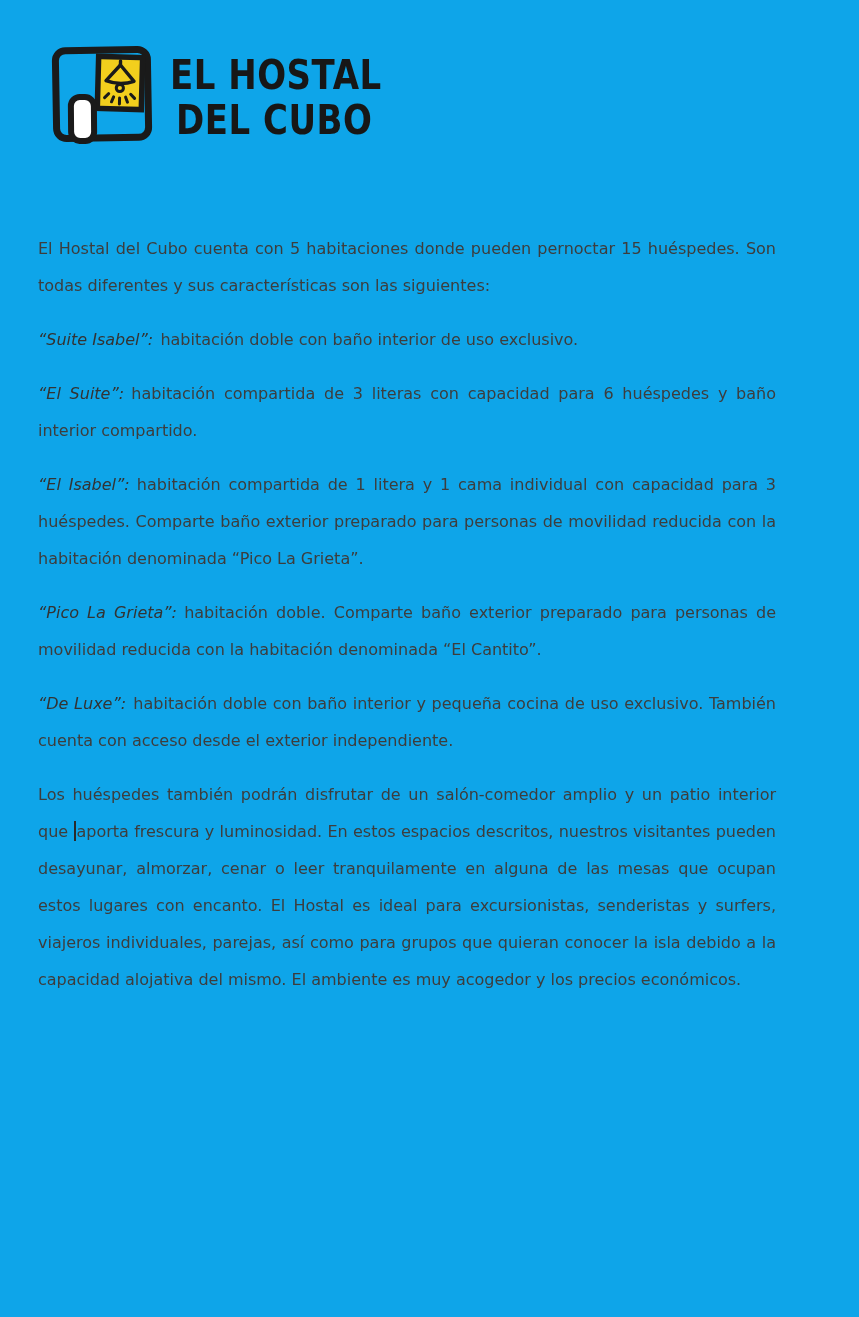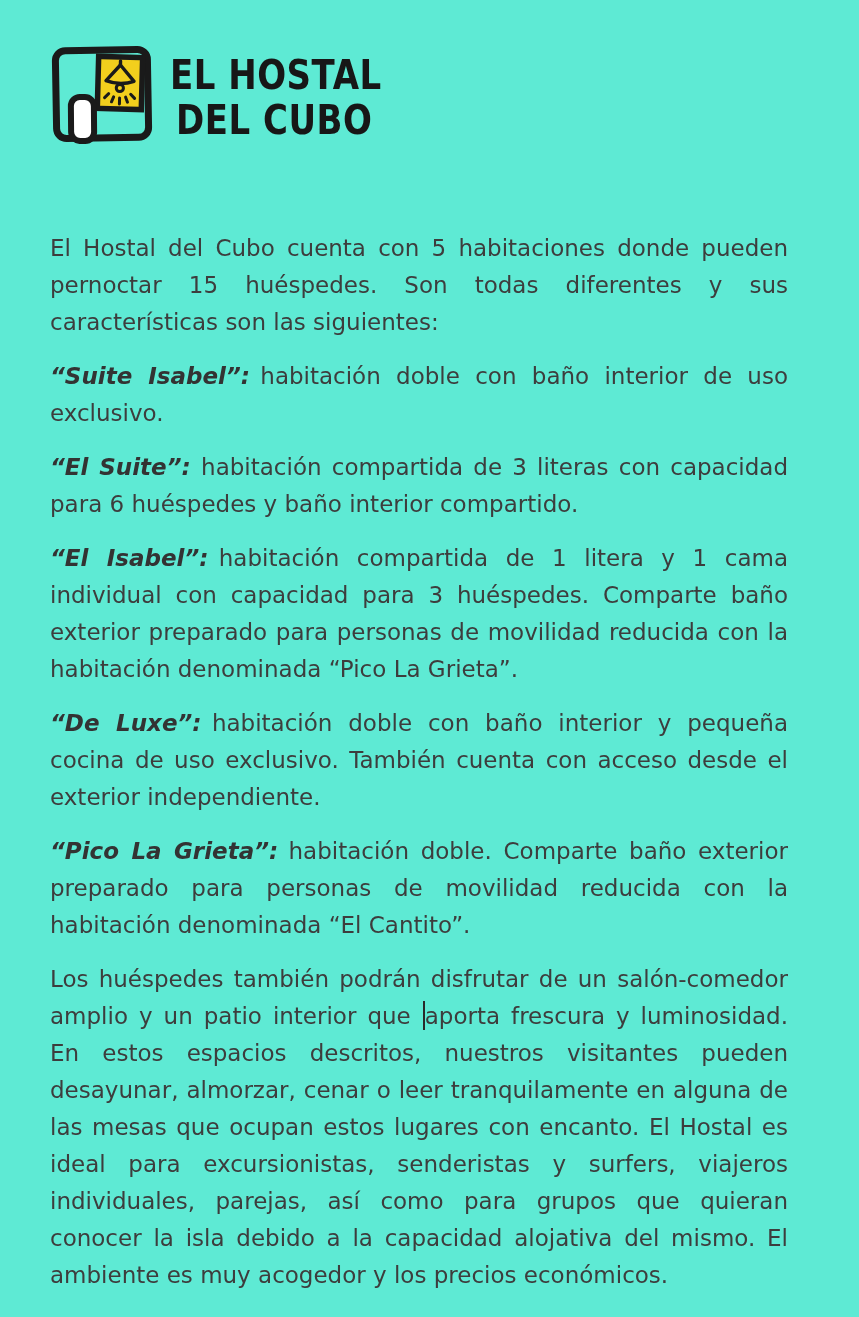--- a/index.html
+++ b/index.html
@@ -1,20 +1,20 @@
 <!DOCTYPE html>
 <html lang="es"><head>
 <meta charset="utf-8">
 <style>
   html, body { margin: 0; padding: 0; background: #ffffff; }
   .page {
     position: relative;
     width: 859px;
     height: 1317px;
-    background: #5eead4;
+    background: #0ea5e9;
     overflow: hidden;
     font-family: "DejaVu Sans", sans-serif;
   }
 
   
   .logo-row {
     position: absolute;
     top: 44px;
     left: 50px;
     display: flex;
@@ -32,33 +32,33 @@
     transform: scaleY(1.22);
     transform-origin: top left;
     white-space: nowrap;
   }
   .wordmark .line2 { padding-left: 6px; }
 
   
   .content {
     position: absolute;
     top: 230px;
-    left: 50px;
+    left: 38px;
     width: 738px;
     color: #3d3d3d;
-    font-size: 23px;
+    font-size: 16px;
     line-height: 37px;
   }
   .content p {
     margin: 0 0 17px 0;
     text-align: justify;
     cursor: text;
   }
   .room-name {
-    font-weight: 700;
+    font-weight: 400;
     font-style: italic;
     color: #333333;
     margin-right: 0.45em;
   }
   .caret {
     display: inline-block;
     width: 0;
     height: 1.25em;
     border-left: 2px solid #2a2a2a;
     vertical-align: -0.25em;
@@ -104,20 +104,20 @@
   <main class="content">
 
     <p><span>El Hostal del Cubo cuenta con 5 habitaciones donde pueden pernoctar 15 huéspedes. Son todas diferentes y sus características son las siguientes:</span></p>
 
     <p><b class="room-name">“Suite Isabel”:</b><span>habitación doble con baño interior de uso exclusivo.</span></p>
 
     <p><b class="room-name">“El Suite”:</b><span>habitación compartida de 3 literas con capacidad para 6 huéspedes y baño interior compartido.</span></p>
 
     <p><b class="room-name">“El Isabel”:</b><span>habitación compartida de 1 litera y 1 cama individual con capacidad para 3 huéspedes. Comparte baño exterior preparado para personas de movilidad reducida con la habitación denominada “Pico La Grieta”.</span></p>
 
+    <p><b class="room-name">“Pico La Grieta”:</b><span>habitación doble. Comparte baño exterior preparado para personas de movilidad reducida con la habitación denominada “El Cantito”.</span></p>
+
     <p><b class="room-name">“De Luxe”:</b><span>habitación doble con baño interior y pequeña cocina de uso exclusivo. También cuenta con acceso desde el exterior independiente.</span></p>
-
-    <p><b class="room-name">“Pico La Grieta”:</b><span>habitación doble. Comparte baño exterior preparado para personas de movilidad reducida con la habitación denominada “El Cantito”.</span></p>
 
     <p><span>Los huéspedes también podrán disfrutar de un salón-comedor amplio y un patio interior que </span><span class="caret"></span><span>aporta frescura y luminosidad. En estos espacios descritos, nuestros visitantes pueden desayunar, almorzar, cenar o leer tranquilamente en alguna de las mesas que ocupan estos lugares con encanto. El Hostal es ideal para excursionistas, senderistas y surfers, viajeros individuales, parejas, así como para grupos que quieran conocer la isla debido a la capacidad alojativa del mismo. El ambiente es muy acogedor y los precios económicos.</span></p>
 
   </main>
 </div>
 
 </body></html>

